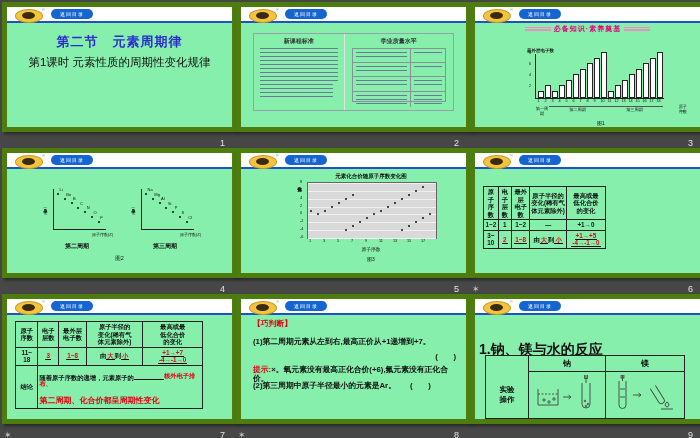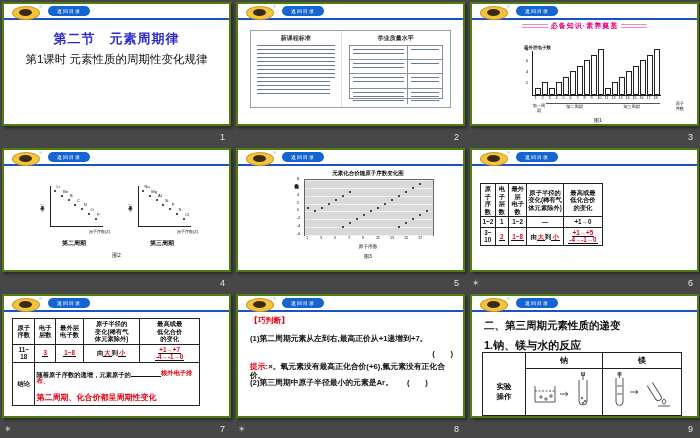--- a/index.html
+++ b/index.html
@@ -1,22 +1,22 @@
 <!DOCTYPE html>
 <html><head>
 <meta charset="utf-8">
 <style>
   html,body{margin:0;padding:0;}
   body{width:700px;height:438px;background:#474747;overflow:hidden;
        font-family:"Liberation Sans","DejaVu Sans",sans-serif;}
   .sorter{display:grid;grid-template-columns:repeat(3,227px);column-gap:7px;
           padding:2px 0 0 2px;}
   .cell{width:227px;height:146px;}
-  .slide{position:relative;width:225px;height:120px;background:#ffffff;
-         border:2px solid #4d7c0f;box-shadow:2px 2px 3px rgba(0,0,0,.45);
+  .slide{position:relative;width:225px;height:120px;background:#86efac;
+         border:5px solid #4d7c0f;box-shadow:2px 2px 3px rgba(0,0,0,.45);
          overflow:hidden;color:#111;}
   .meta{height:22px;display:flex;align-items:center;justify-content:space-between;
         padding:0 4px 0 2px;}
   .star{font-size:9px;color:#c4c4c4;visibility:hidden;line-height:1;}
   .has-star .star{visibility:visible;}
   .num{font-size:9px;color:#e3e3e3;}
   
   .shead{position:absolute;top:0;left:0;right:0;height:14px;
          border-bottom:2px solid #1b52c8;background:#fff;z-index:3;}
   .logo{position:absolute;left:8px;top:2px;width:26px;height:12px;background:#f5c33c;
@@ -91,21 +91,21 @@
   .dtab .hrow td{font-size:6.3px;}
   .c0{width:12%}.c1{width:11%}.c2{width:15%}.c3{width:30%}.c4{width:32%}
   .concl{text-align:left !important;position:relative;}
   .red2{font-size:8px;color:#e60012;font-weight:bold;position:relative;top:-1px;}
   .blankline{display:inline-block;width:30px;border-bottom:1px solid #111;height:5px;}
   
   .s8 .abs{left:12px;right:10px;font-size:7.8px;font-weight:bold;line-height:1.2;}
   .s8-tag{top:20px;font-size:8.5px;}
   
   .s9-h1{top:23px;left:12px;font-size:10.5px;font-weight:bold;}
-  .s9-h2{top:42px;left:12px;font-size:11px;font-weight:bold;}
+  .s9-h2{top:42px;left:4px;font-size:14px;font-weight:bold;}
   .etab{position:absolute;left:10px;right:10px;top:56px;}
   .etab td{border:1px solid #222;text-align:center;color:#111;}
   .etab .hh{font-size:8px;font-weight:bold;height:13px;}
   .etab .lbl{font-size:7.5px;font-weight:bold;width:40px;white-space:pre-line;}
   .etab .dia{height:44px;}
   svg{display:block;margin:0 auto;}
 </style>
 </head>
 <body>
 
@@ -495,21 +495,20 @@
     </div>
   </div>
 
   <div class="cell">
     <div class="slide">
       <div class="shead">
         <span class="logo"></span>
         <span class="reg">®</span>
         <span class="pill">返回目录</span>
       </div>
-      <div class="abs s9-h1">二、第三周期元素性质的递变</div>
       <div class="abs s9-h2">1.钠、镁与水的反应</div>
       <table class="etab">
         <tbody>
             <tr>
           <td class="lbl" style="border-bottom:none"></td>
           <td class="hh">钠</td>
           <td class="hh">镁</td>
         </tr>
         <tr>
           <td class="lbl" style="border-top:none">实验

